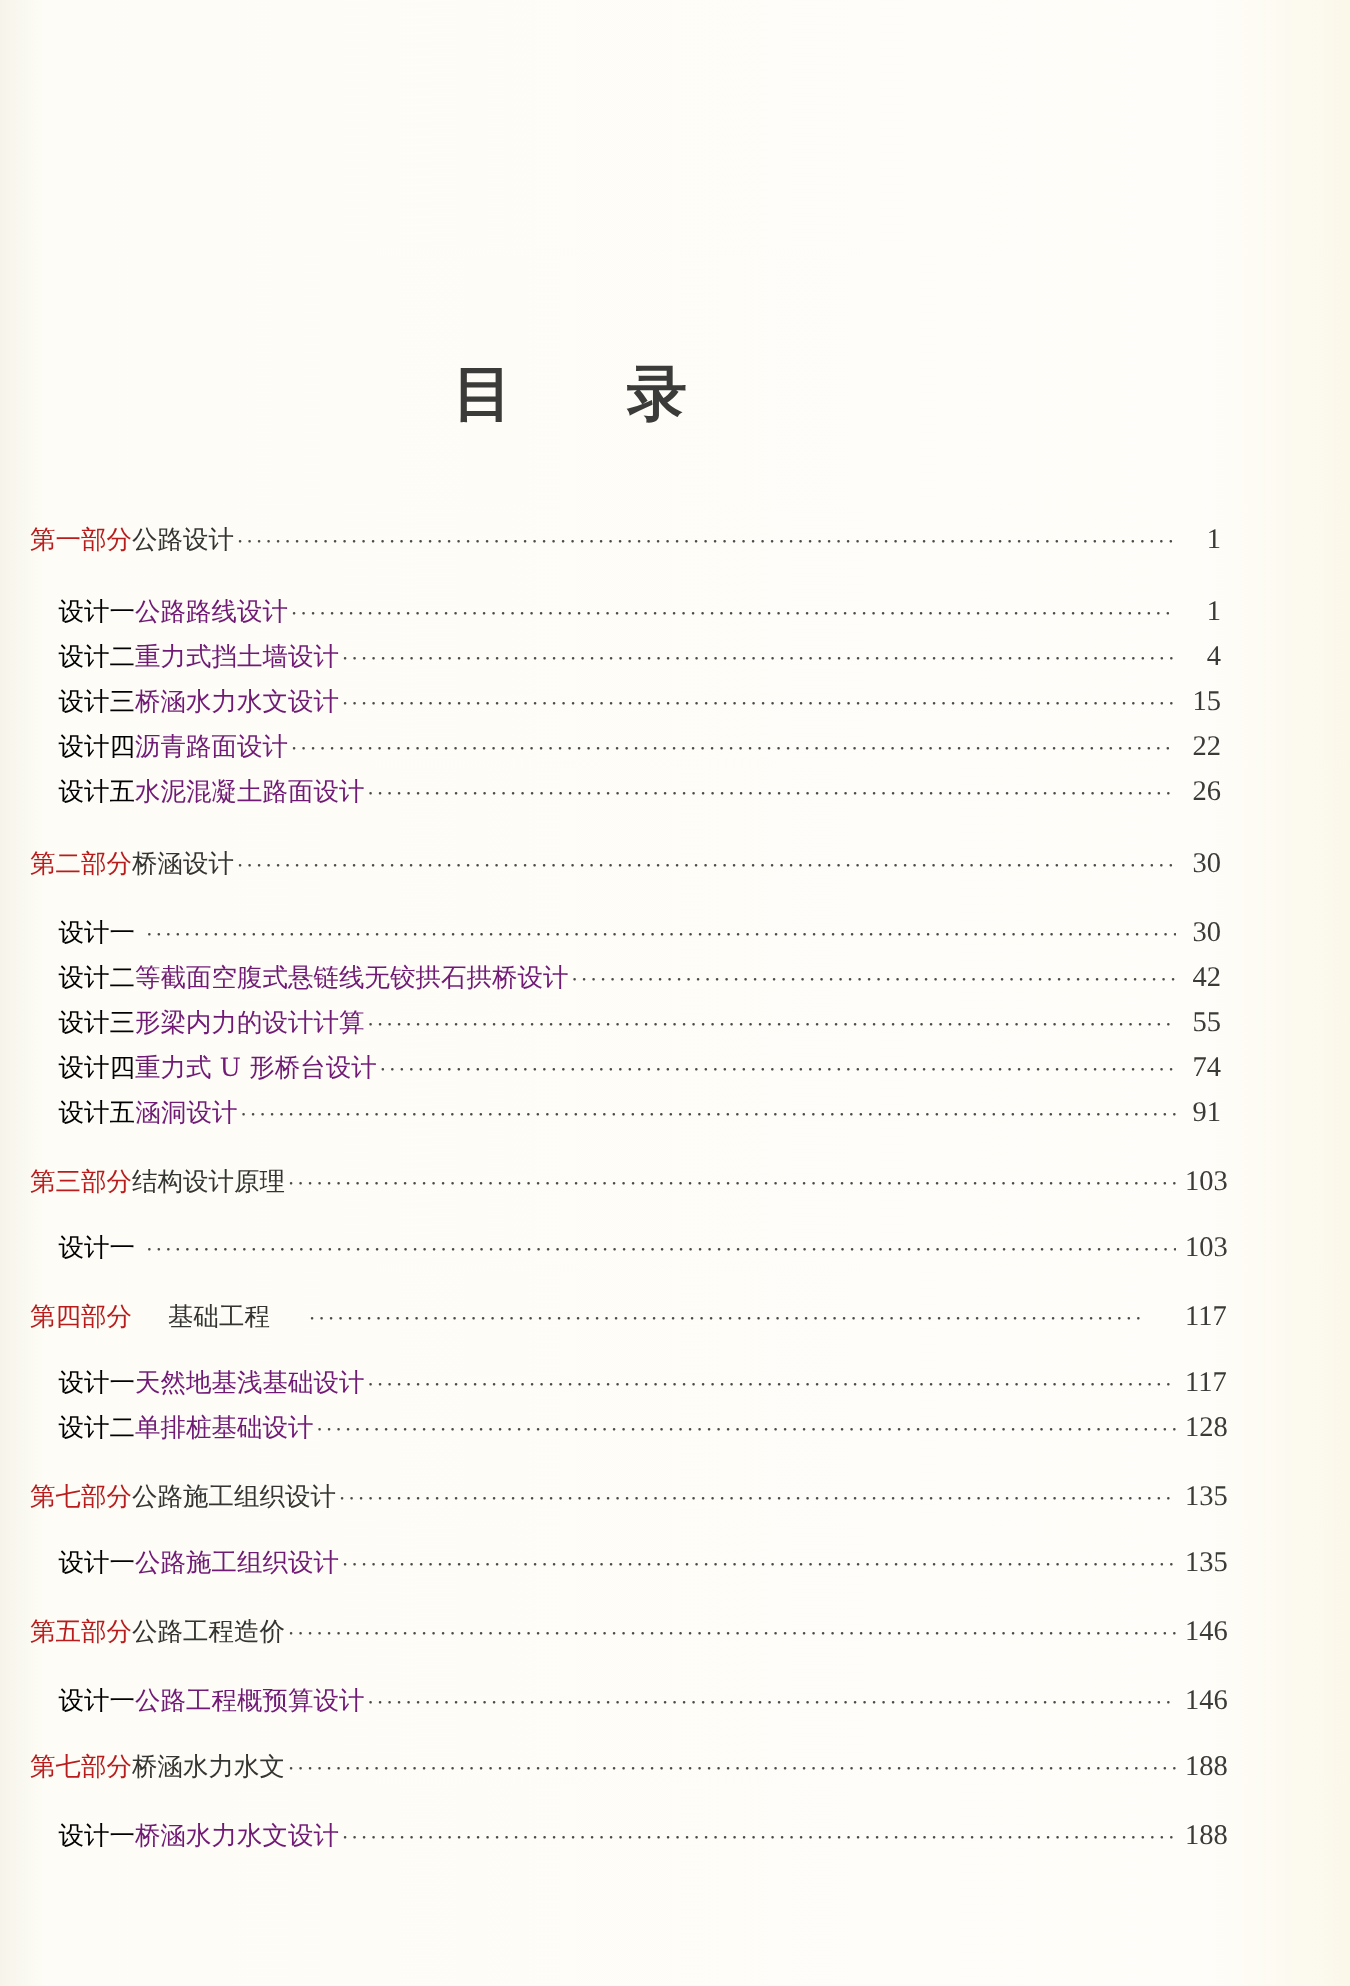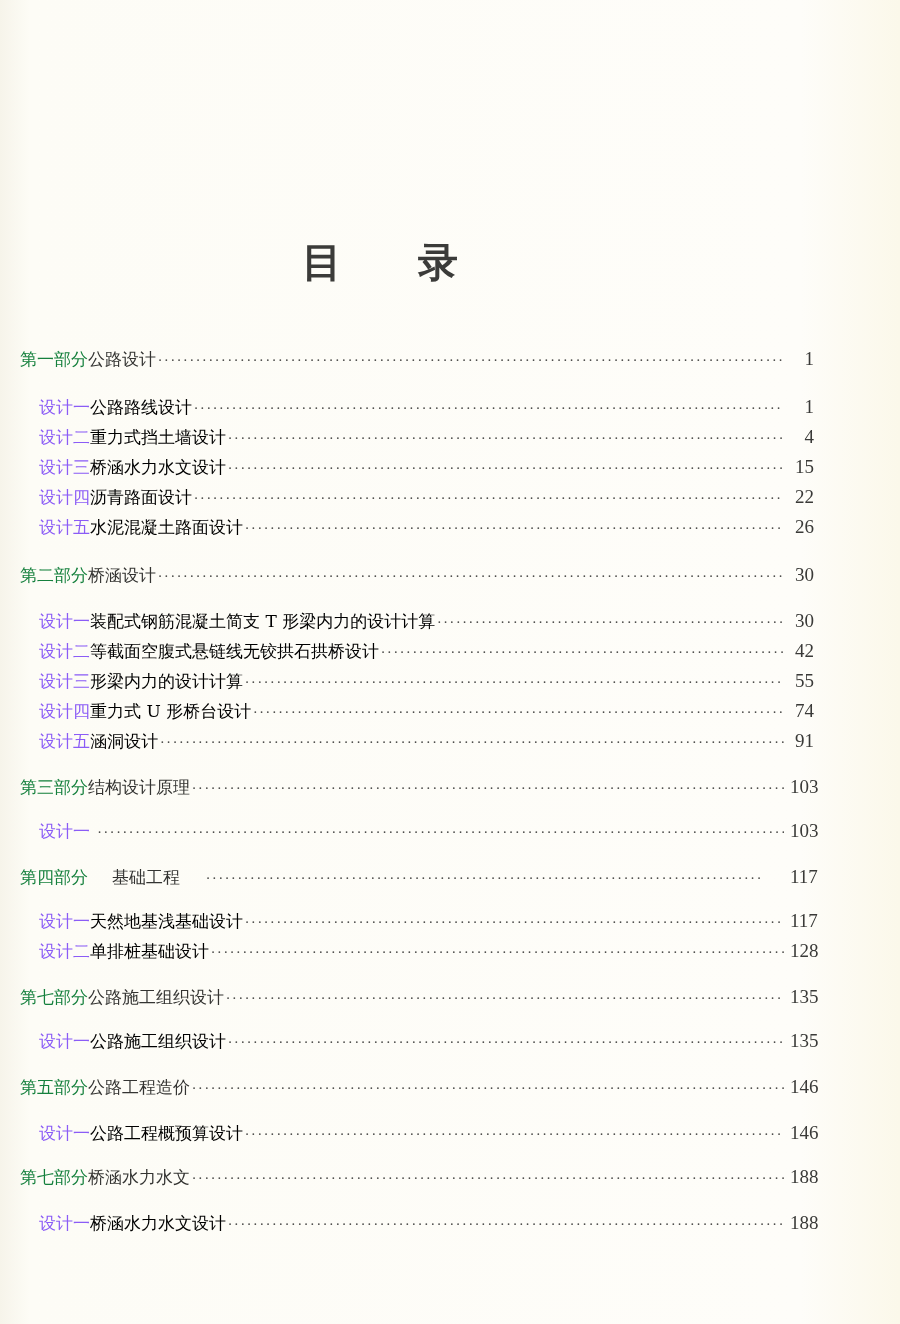--- a/index.html
+++ b/index.html
@@ -75,38 +75,38 @@
       text-align: right;
       min-width: 24px;
     }
     .part {
       left: 20px;
       right: 86px;
     }
     .part .num {
       width: 95px;
       font-family: Liberation Mono, monospace;
-      color: #15803d;
+      color: #b91c1c;
       text-align: right;
     }
     .part .title-text {
       font-family: "DejaVu Sans", "Liberation Sans", sans-serif;
       color: #343432;
     }
     .sub {
       left: 39px;
       right: 86px;
     }
     .sub .num {
       width: 76px;
-      color: #8b5cf6;
+      color: #000000;
       font-family: Liberation Serif, serif;
     }
     .sub .title-text {
-      color: #000000;
+      color: #701a75;
       text-align: right;
     }
   </style>
 </head>
 <body>
 
 <div class="page-tint"></div>
 
 <h1 class="title">
   <span>目</span><span>录</span>
@@ -151,21 +151,20 @@
     <span class="page">26</span>
   </div>
     <div class="row part" style="top: 216px;">
     <span class="num">第二部分</span>
     <span class="title-text">桥涵设计</span>
     <span class="leader"></span>
     <span class="page">30</span>
   </div>
     <div class="row sub" style="top: 262px;">
     <span class="num">设计一</span>
-    <span class="title-text">装配式钢筋混凝土简支 T 形梁内力的设计计算</span>
     <span class="leader"></span>
     <span class="page">30</span>
   </div>
     <div class="row sub" style="top: 292px;">
     <span class="num">设计二</span>
     <span class="title-text">等截面空腹式悬链线无铰拱石拱桥设计</span>
     <span class="leader"></span>
     <span class="page">42</span>
   </div>
     <div class="row sub" style="top: 322px;">

